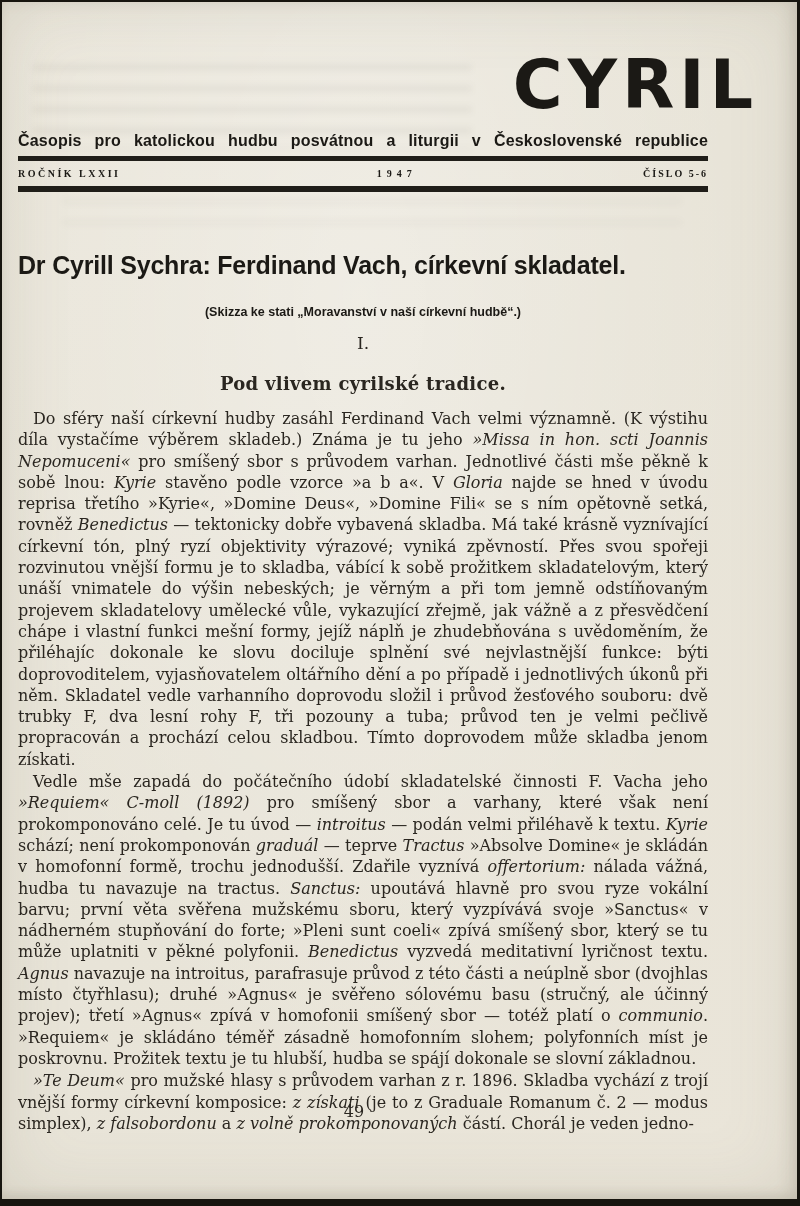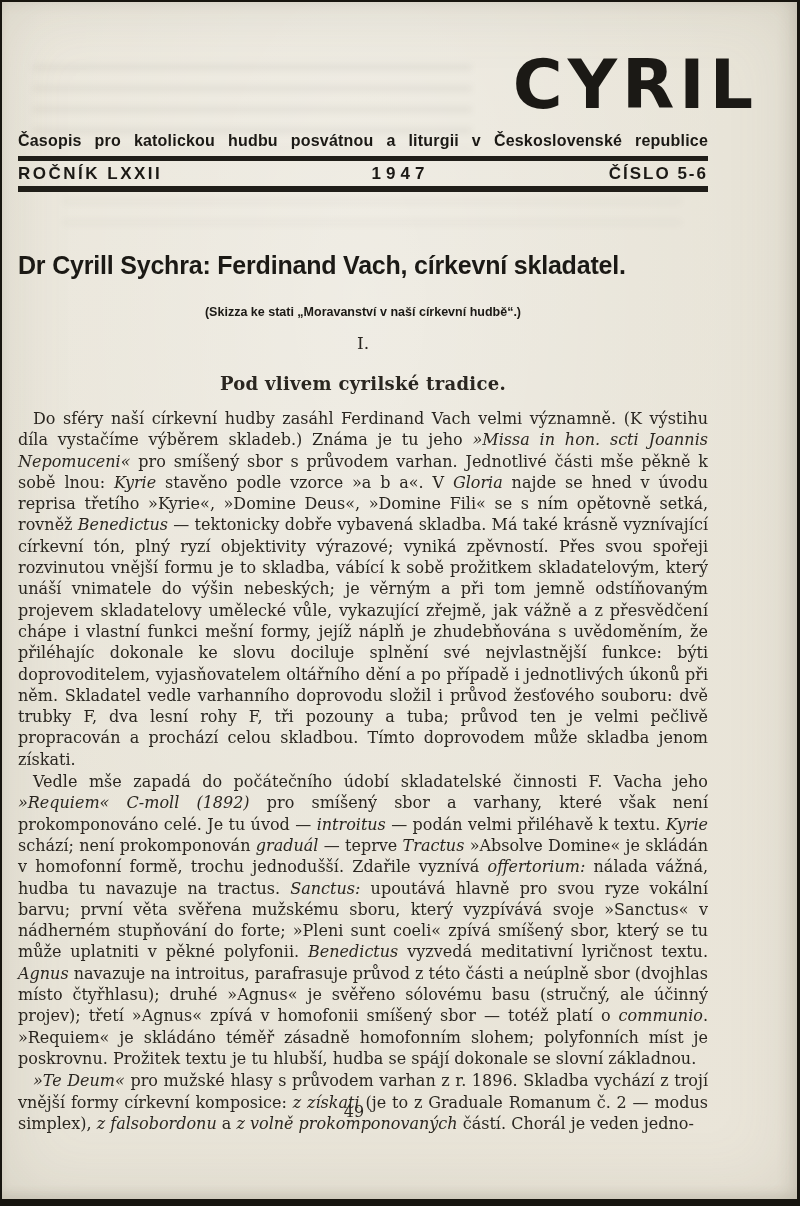--- a/index.html
+++ b/index.html
@@ -62,22 +62,23 @@
     color:var(--ink);
     text-align:justify;
     text-align-last:justify;
   }
   .rule{height:5px;background:var(--rule);}
   .rule-1{margin-top:4px;}
   .rule-2{height:6px;}
   .issue-row{
     display:flex;justify-content:space-between;align-items:flex-end;
     padding:5px 0 4px 0;
-    font-size:17px;font-weight:700;color:var(--ink);
+    font-size:10px;font-weight:700;color:var(--ink);
     line-height:16px;
+    font-family:Liberation Serif, serif;
   }
   .issue-volume{letter-spacing:2.5px;}
   .issue-year{letter-spacing:5px;margin-left:30px;}
   .issue-number{letter-spacing:2px;}
 
   
   .article-heading{
     margin:57px 0 0 0;
     font-size:25px;
     font-weight:700;

